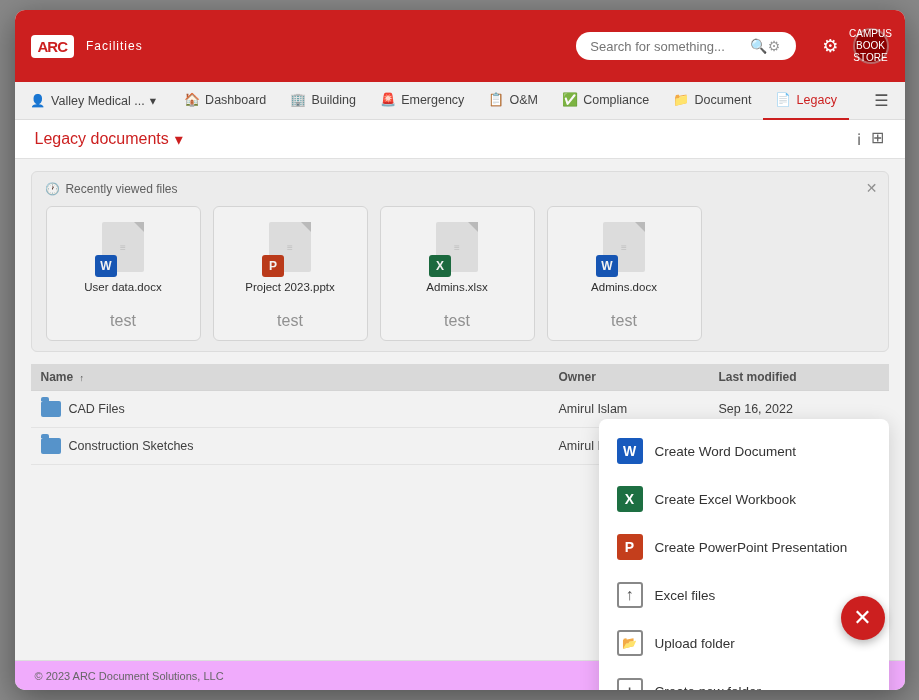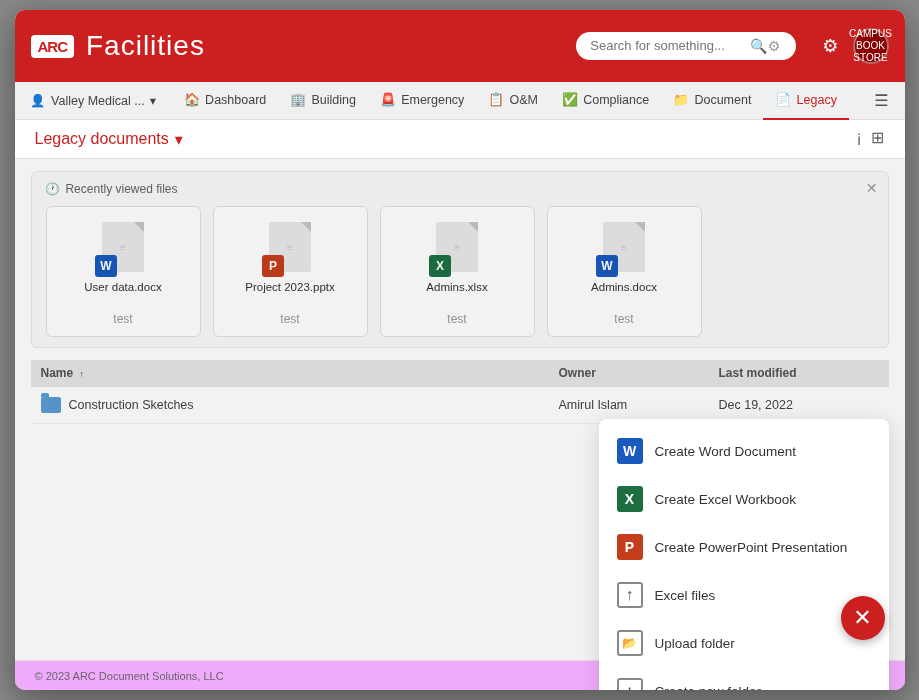--- a/index.html
+++ b/index.html
@@ -34,28 +34,28 @@
       background: white;
       border-radius: 4px;
       padding: 3px 7px;
       font-weight: 900;
       font-size: 15px;
       color: #cc1f1f;
       letter-spacing: -1px;
     }
     .header-title {
       color: white;
-      font-size: 28px;
+      font-size: 12px;
       font-weight: 300;
       letter-spacing: 1px;
     }
     .header-search {
       margin-left: auto;
       display: flex;
-      align-items: flex-start;
+      align-items: center;
       background: white;
       border-radius: 20px;
       padding: 6px 14px;
       min-width: 220px;
     }
     .header-search input {
       border: none;
       outline: none;
       background: transparent;
       font-size: 13px;
@@ -242,21 +242,21 @@
     .badge-ppt { background: #c43e1c; }
     .badge-excel { background: #1d6f42; }
     .file-name {
       font-size: 11.5px;
       color: #333;
       text-align: center;
       margin-bottom: 19px;
       font-weight: 500;
     }
     .file-owner {
-      font-size: 12px;
+      font-size: 16px;
       color: #999;
     }
     
     .file-list {
       margin: 0 16px 12px;
     }
     .file-list-header {
       display: grid;
       grid-template-columns: 1fr 160px 160px;
       padding: 6px 10px;
@@ -531,20 +531,28 @@
 
     <div class="file-list">
       <div class="file-list-header">
         <span>Name <span class="sort-arrow">↑</span></span>
         <span>Owner</span>
         <span>Last modified</span>
       </div>
       <div class="file-list-row">
         <div class="folder-cell">
           <div class="folder-icon"></div>
+          <span>CAD Files</span>
+        </div>
+        <span>Amirul Islam</span>
+        <span>Sep 16, 2022</span>
+      </div>
+      <div class="file-list-row">
+        <div class="folder-cell">
+          <div class="folder-icon"></div>
           <span>Construction Sketches</span>
         </div>
         <span>Amirul Islam</span>
         <span>Dec 19, 2022</span>
       </div>
     </div>
 
     <div class="overlay"></div>
 
     <div class="dropdown-menu">

